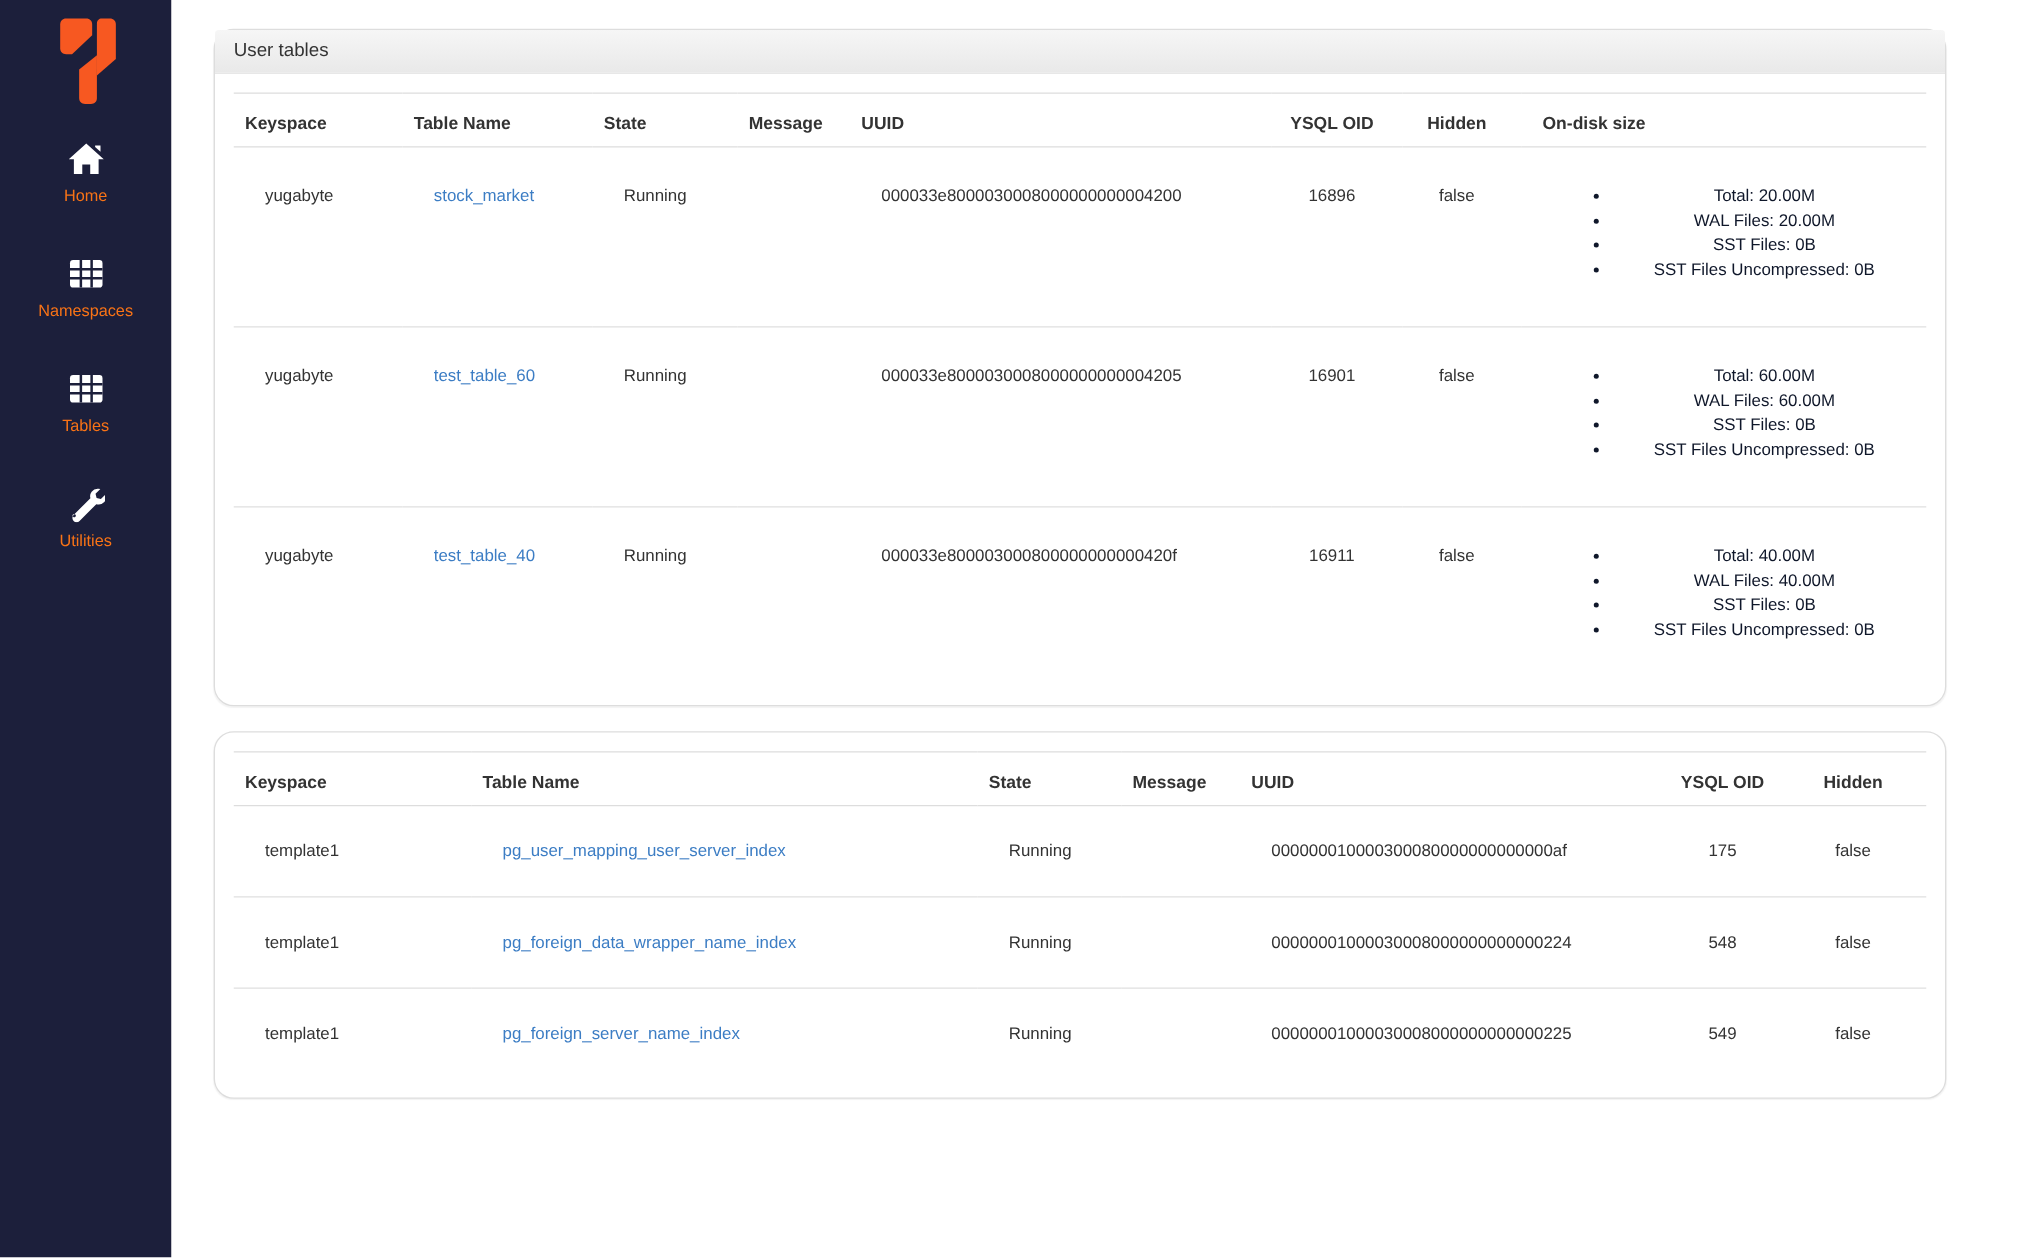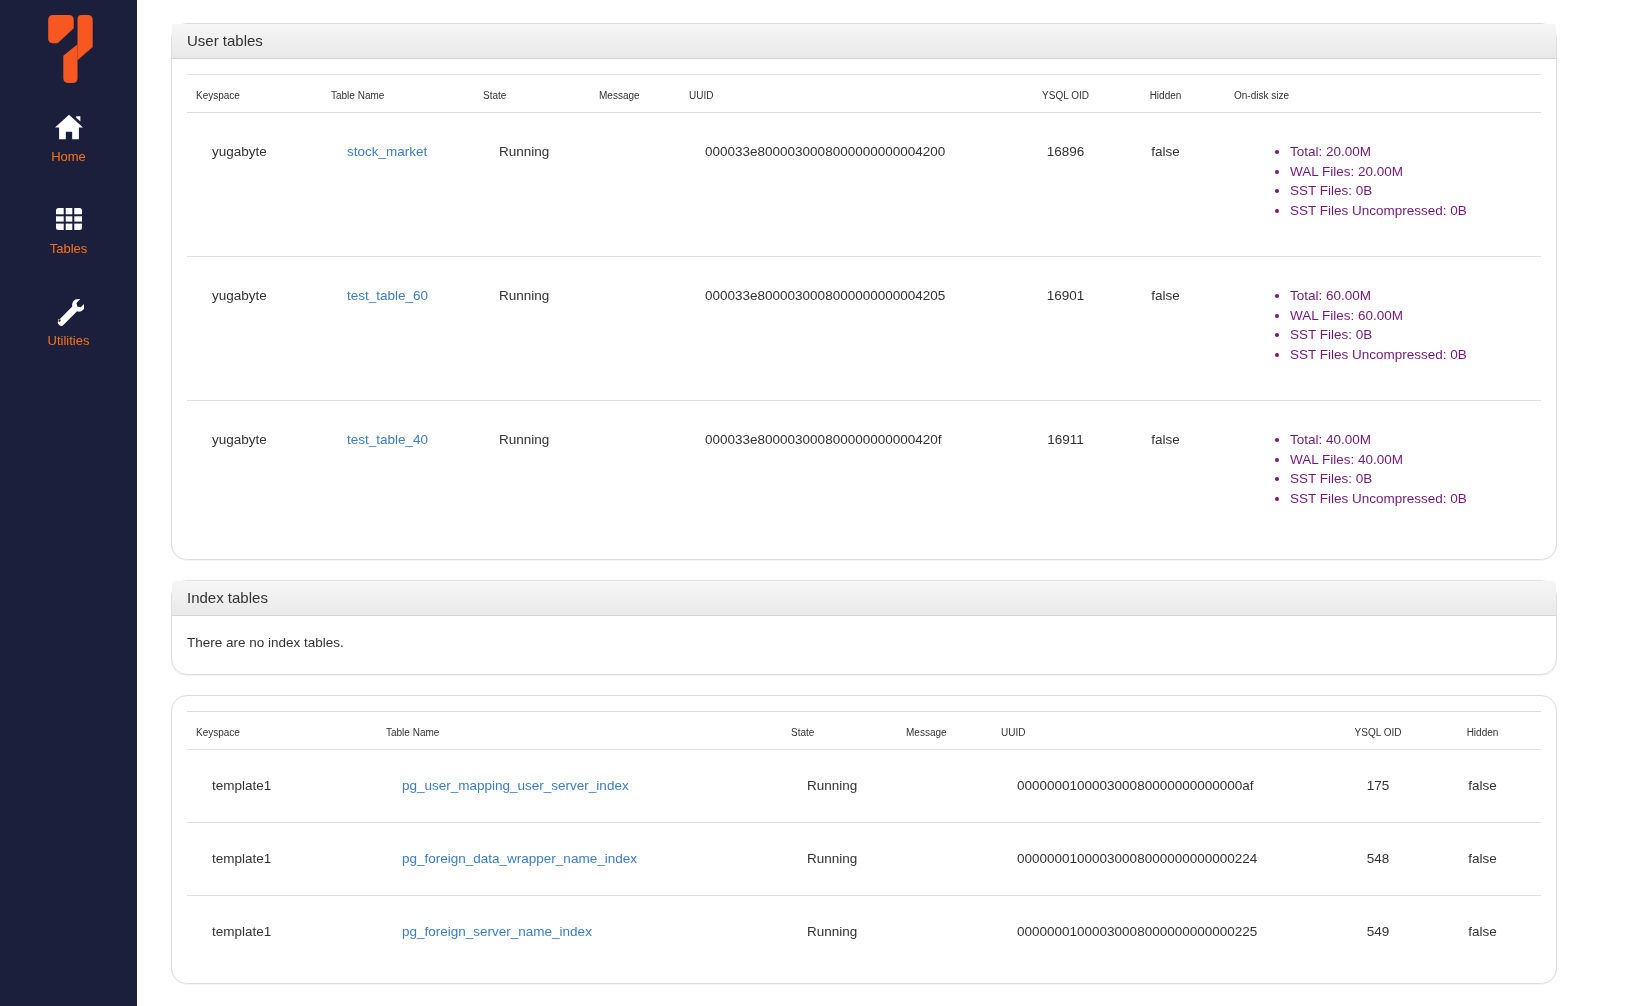--- a/index.html
+++ b/index.html
@@ -55,21 +55,21 @@
   .panel-body { padding: 15px; }
 
   table.tbl {
     width: 100%;
     border-collapse: collapse;
     table-layout: fixed;
     border-top: 1px solid var(--border_gray, #ddd);
     font-size: 13.5px;
   }
   .tbl th {
-    font-weight: normal; font-size: 10px; color: #333;
+    font-weight: bold; font-size: 14px; color: #333;
     text-align: left;
     padding: 15px 8px 11px 9px;
     border-bottom: 1px solid var(--border_gray, #ddd);
     white-space: nowrap;
   }
   .tbl th.col-center { text-align: center; padding-left: 0; }
   .tbl th.col-disk { padding-left: 17px; }
 
   .user-tbl td {
     padding: 29px 8px 36px 25px;
@@ -81,21 +81,21 @@
   .sys-tbl td {
     padding: 26px 8px 27px 25px;
     vertical-align: top; line-height: 19px;
     word-wrap: break-word;
   }
   .sys-tbl tbody tr + tr td { border-top: 1px solid #dfdfdf; }
 
   td.col-center { text-align: center; padding-left: 0; }
 
   .disk-list { margin: 0; padding-left: 48px; list-style: disc; }
-  .disk-list li { line-height: 19.5px; color: #701a75; }
+  .disk-list li { line-height: 19.5px; color: #0f172a; text-align: center; }
 
   a.tbl-link { color: var(--link_blue, #3c7dc4); text-decoration: none; cursor: pointer; }
 
   .empty-msg { font-size: 13.5px; color: #333; padding: 4px 0 9px 0; }
 </style>
 </head>
 <body>
 
 <div class="app">
 
@@ -113,20 +113,34 @@
       <a class="nav-item">
         <span class="nav-icon">
           <svg width="30" height="28" viewBox="0 0 32 30">
             <path fill="#fff" d="M16 2 L31 15.5 h-4.4 V28 h-7.2 v-8 h-6.8 v8 H5.4 V15.5 H1 Z"></path>
             <path fill="#fff" d="M23.6 3.6 h4.6 v5.4 l-4.6 -4.1 Z"></path>
           </svg>
         </span>
         <span class="nav-label">Home</span>
       </a>
 
+      <a class="nav-item">
+        <span class="nav-icon">
+          <svg width="28" height="24" viewBox="0 0 28 24">
+            <rect x="1" y="1" width="26" height="22" rx="2.5" fill="#fff"></rect>
+            <g stroke="#1c1f3b" stroke-width="2">
+              <line x1="1" y1="8.3" x2="27" y2="8.3"></line>
+              <line x1="1" y1="15.6" x2="27" y2="15.6"></line>
+              <line x1="9.7" y1="1" x2="9.7" y2="23"></line>
+              <line x1="18.3" y1="1" x2="18.3" y2="23"></line>
+            </g>
+          </svg>
+        </span>
+        <span class="nav-label">Namespaces</span>
+      </a>
 
       <a class="nav-item">
         <span class="nav-icon">
           <svg width="28" height="24" viewBox="0 0 28 24">
             <rect x="1" y="1" width="26" height="22" rx="2.5" fill="#fff"></rect>
             <g stroke="#1c1f3b" stroke-width="2">
               <line x1="1" y1="8.3" x2="27" y2="8.3"></line>
               <line x1="1" y1="15.6" x2="27" y2="15.6"></line>
               <line x1="9.7" y1="1" x2="9.7" y2="23"></line>
               <line x1="18.3" y1="1" x2="18.3" y2="23"></line>
@@ -227,26 +241,20 @@
                   <li>SST Files: 0B</li>
                   <li>SST Files Uncompressed: 0B</li>
                 </ul>
               </td>
             </tr>
           </tbody>
         </table>
       </div>
     </section>
 
-    <section class="panel">
-      <header class="panel-heading">Index tables</header>
-      <div class="panel-body">
-        <p class="empty-msg">There are no index tables.</p>
-      </div>
-    </section>
 
     <section class="panel">
       <div class="panel-body">
         <table class="tbl sys-tbl">
           <colgroup>
             <col style="width:190px">
               <col style="width:405px">
               <col style="width:115px">
               <col style="width:95px">
             <col style="width:340px">

